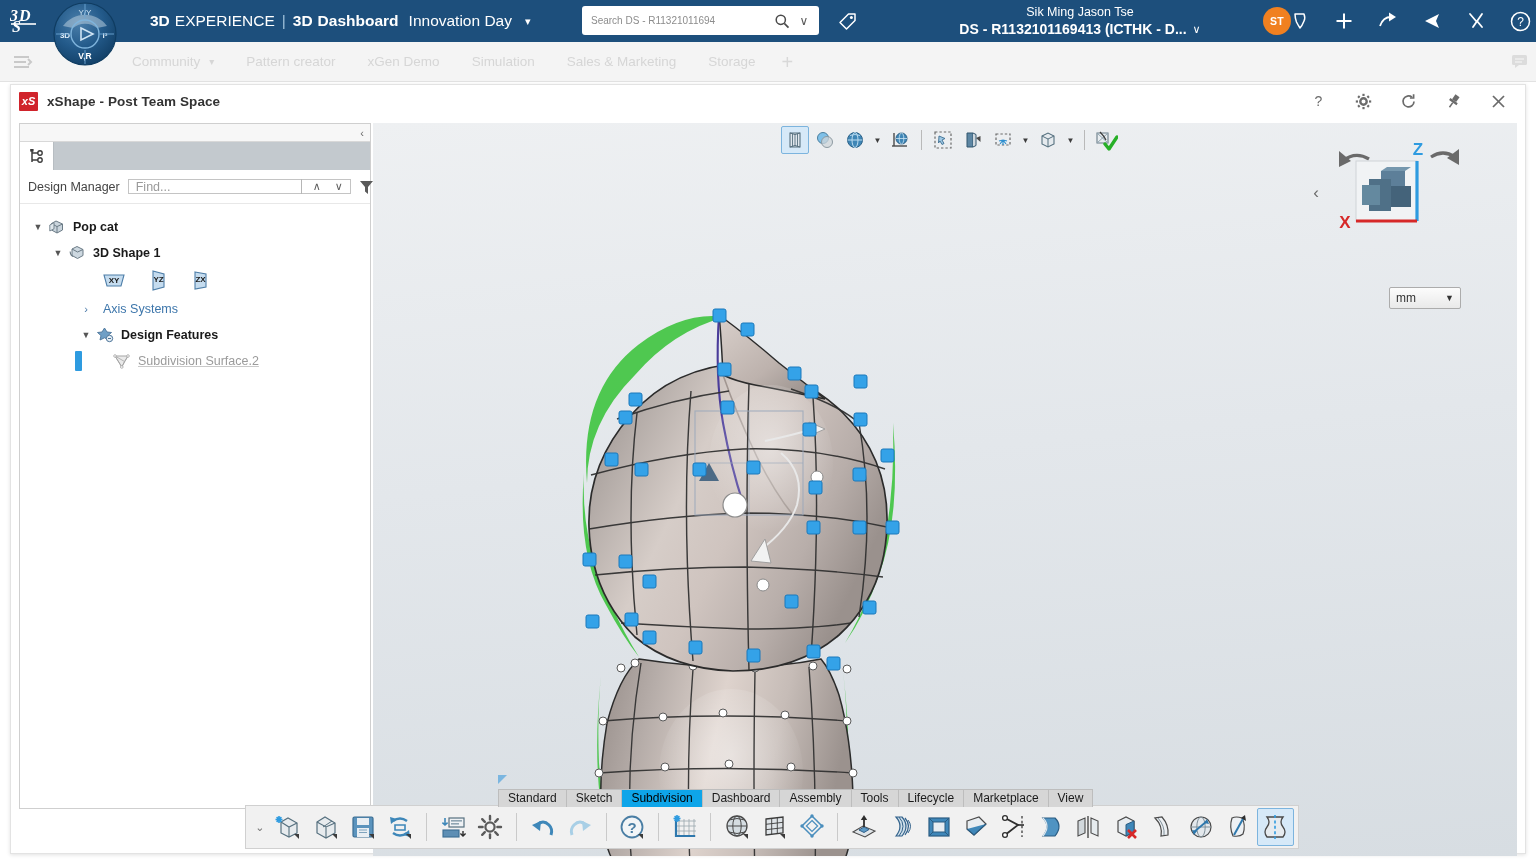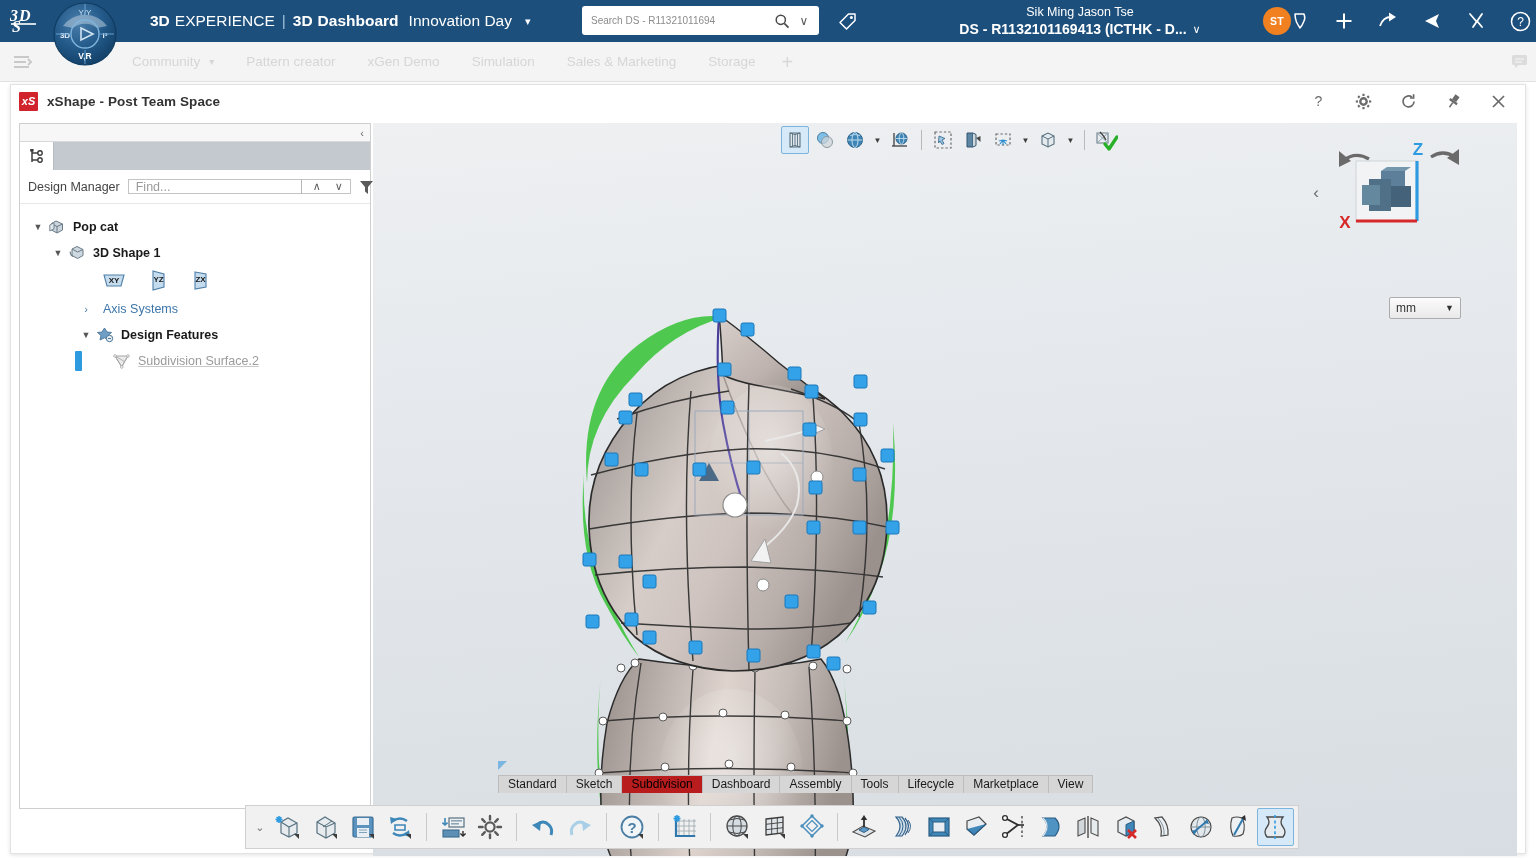--- a/index.html
+++ b/index.html
@@ -167,39 +167,39 @@
     width: 28px; height: 28px; display: flex; align-items: center; justify-content: center;
     border: 1px solid transparent; border-radius: 2px;
   }
   .vp-btn.active { background: #d6e9f8; border-color: #7cb4de; }
   .vp-caret { width: 13px; height: 28px; display: flex; align-items: center; justify-content: center; color: #3c3c3c; font-size: 8px; }
   .vp-sep { width: 1px; height: 20px; background: #b9b9b9; margin: 0 5px; }
 
   .nav-cube { position: absolute; right: 42px; top: 20px; width: 150px; height: 120px; }
   .vp-left-arrow { position: absolute; right: 198px; top: 60px; color: #6b6b6b; font-size: 17px; }
   .unit-select {
-    position: absolute; right: 56px; top: 174px; width: 72px; height: 22px;
+    position: absolute; right: 56px; top: 164px; width: 72px; height: 22px;
     border: 1px solid #acacac; background: linear-gradient(#fcfcfc,#e9e9e9); border-radius: 2px;
     display: flex; align-items: center; padding: 0 6px; font-size: 12px; color: #333;
   }
   .unit-caret { margin-left: auto; font-size: 9px; color: #333; }
 
   .model-svg { position: absolute; left: 0; top: 0; }
 
   
   .bottom-tabs {
-    position: absolute; left: 487px; bottom: 60px; height: 30px; display: flex; align-items: flex-end;
+    position: absolute; left: 487px; bottom: 46px; height: 30px; display: flex; align-items: flex-end;
     z-index: 5;
   }
   .btab {
     font-size: 12px; color: #1a1a1a; padding: 1px 9px 2px 9px; height: 18px;
     background: #d6d6d6; border: 1px solid #bdbdbd; border-bottom: none;
     margin-right: -1px; display: flex; align-items: center;
   }
-  .btab.active { background: #b91c1c; border-color: #bdbdbd; color: #000; }
+  .btab.active { background: #0ea5e9; border-color: #bdbdbd; color: #000; }
   .btab-marker {
     position: absolute; left: 0; top: -2px; width: 9px; height: 9px;
     background: #7bb6e0; clip-path: polygon(0 0, 100% 0, 0 100%);
   }
 
   .bottom-toolbar {
     position: absolute; left: 234px; bottom: 4px; right: 226px; height: 44px;
     background: #f1f1f1; border: 1px solid #d0d0d0;
     display: flex; align-items: center; padding: 0 4px;
     z-index: 4;

